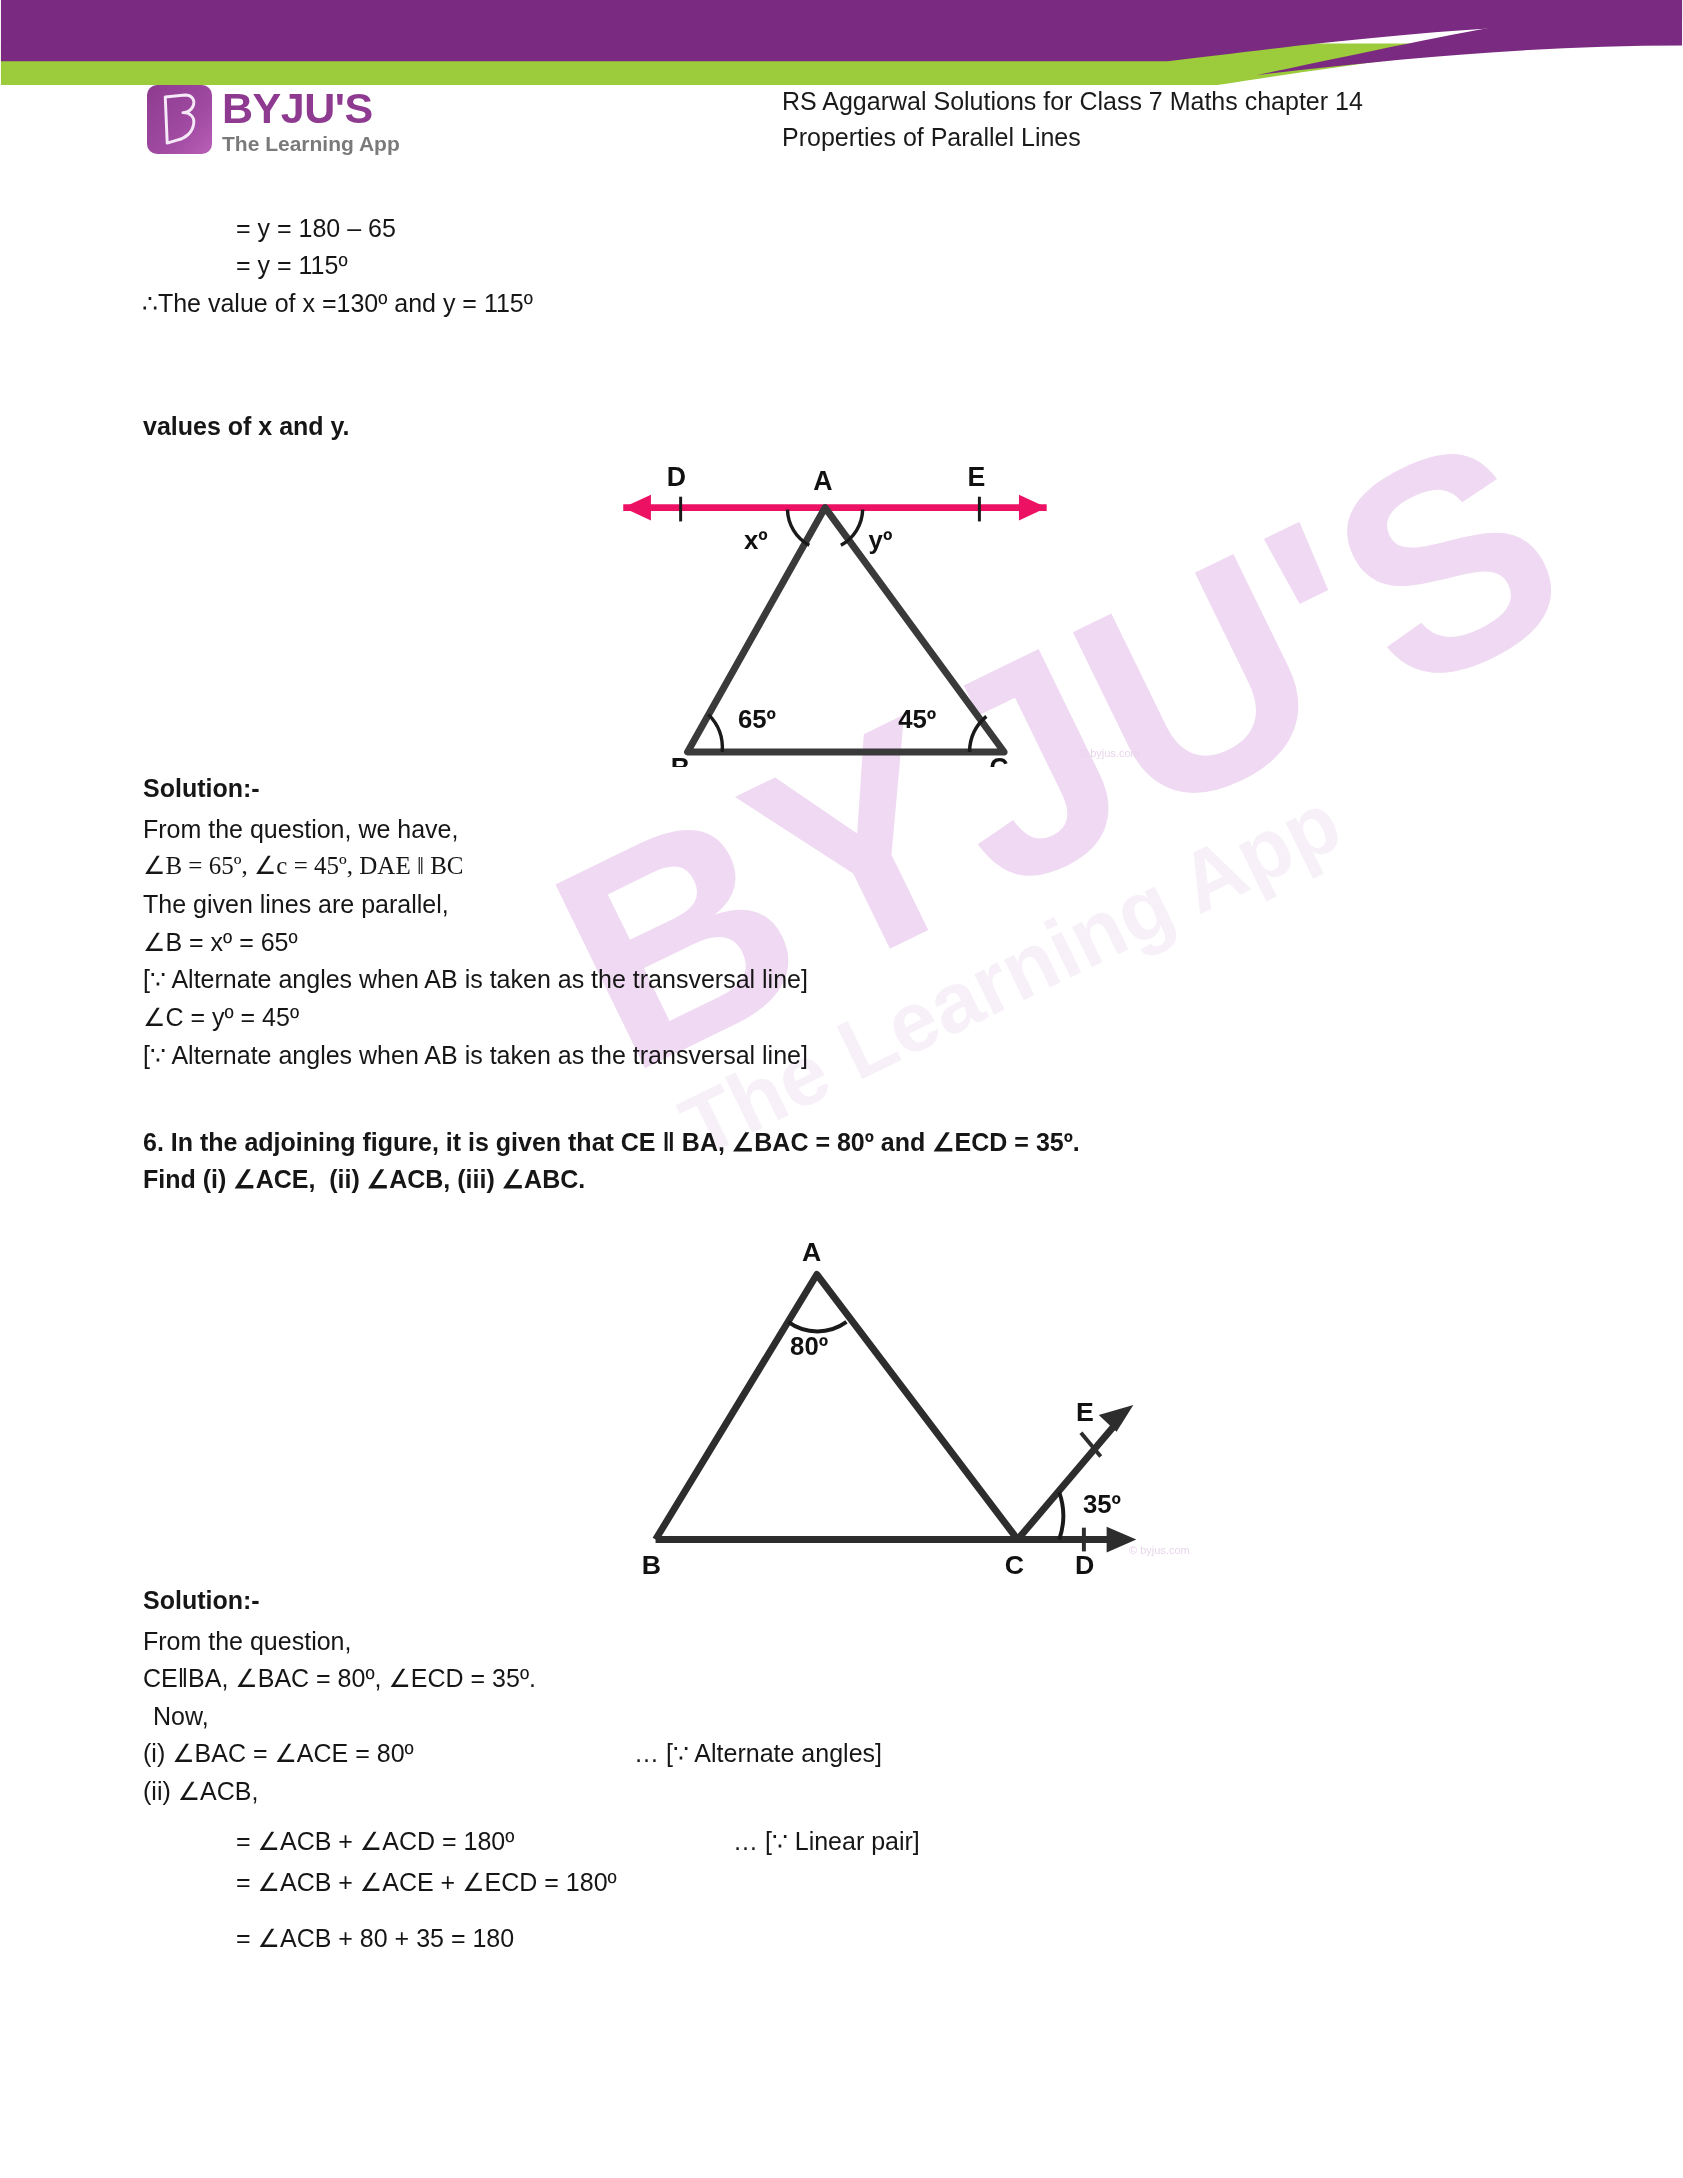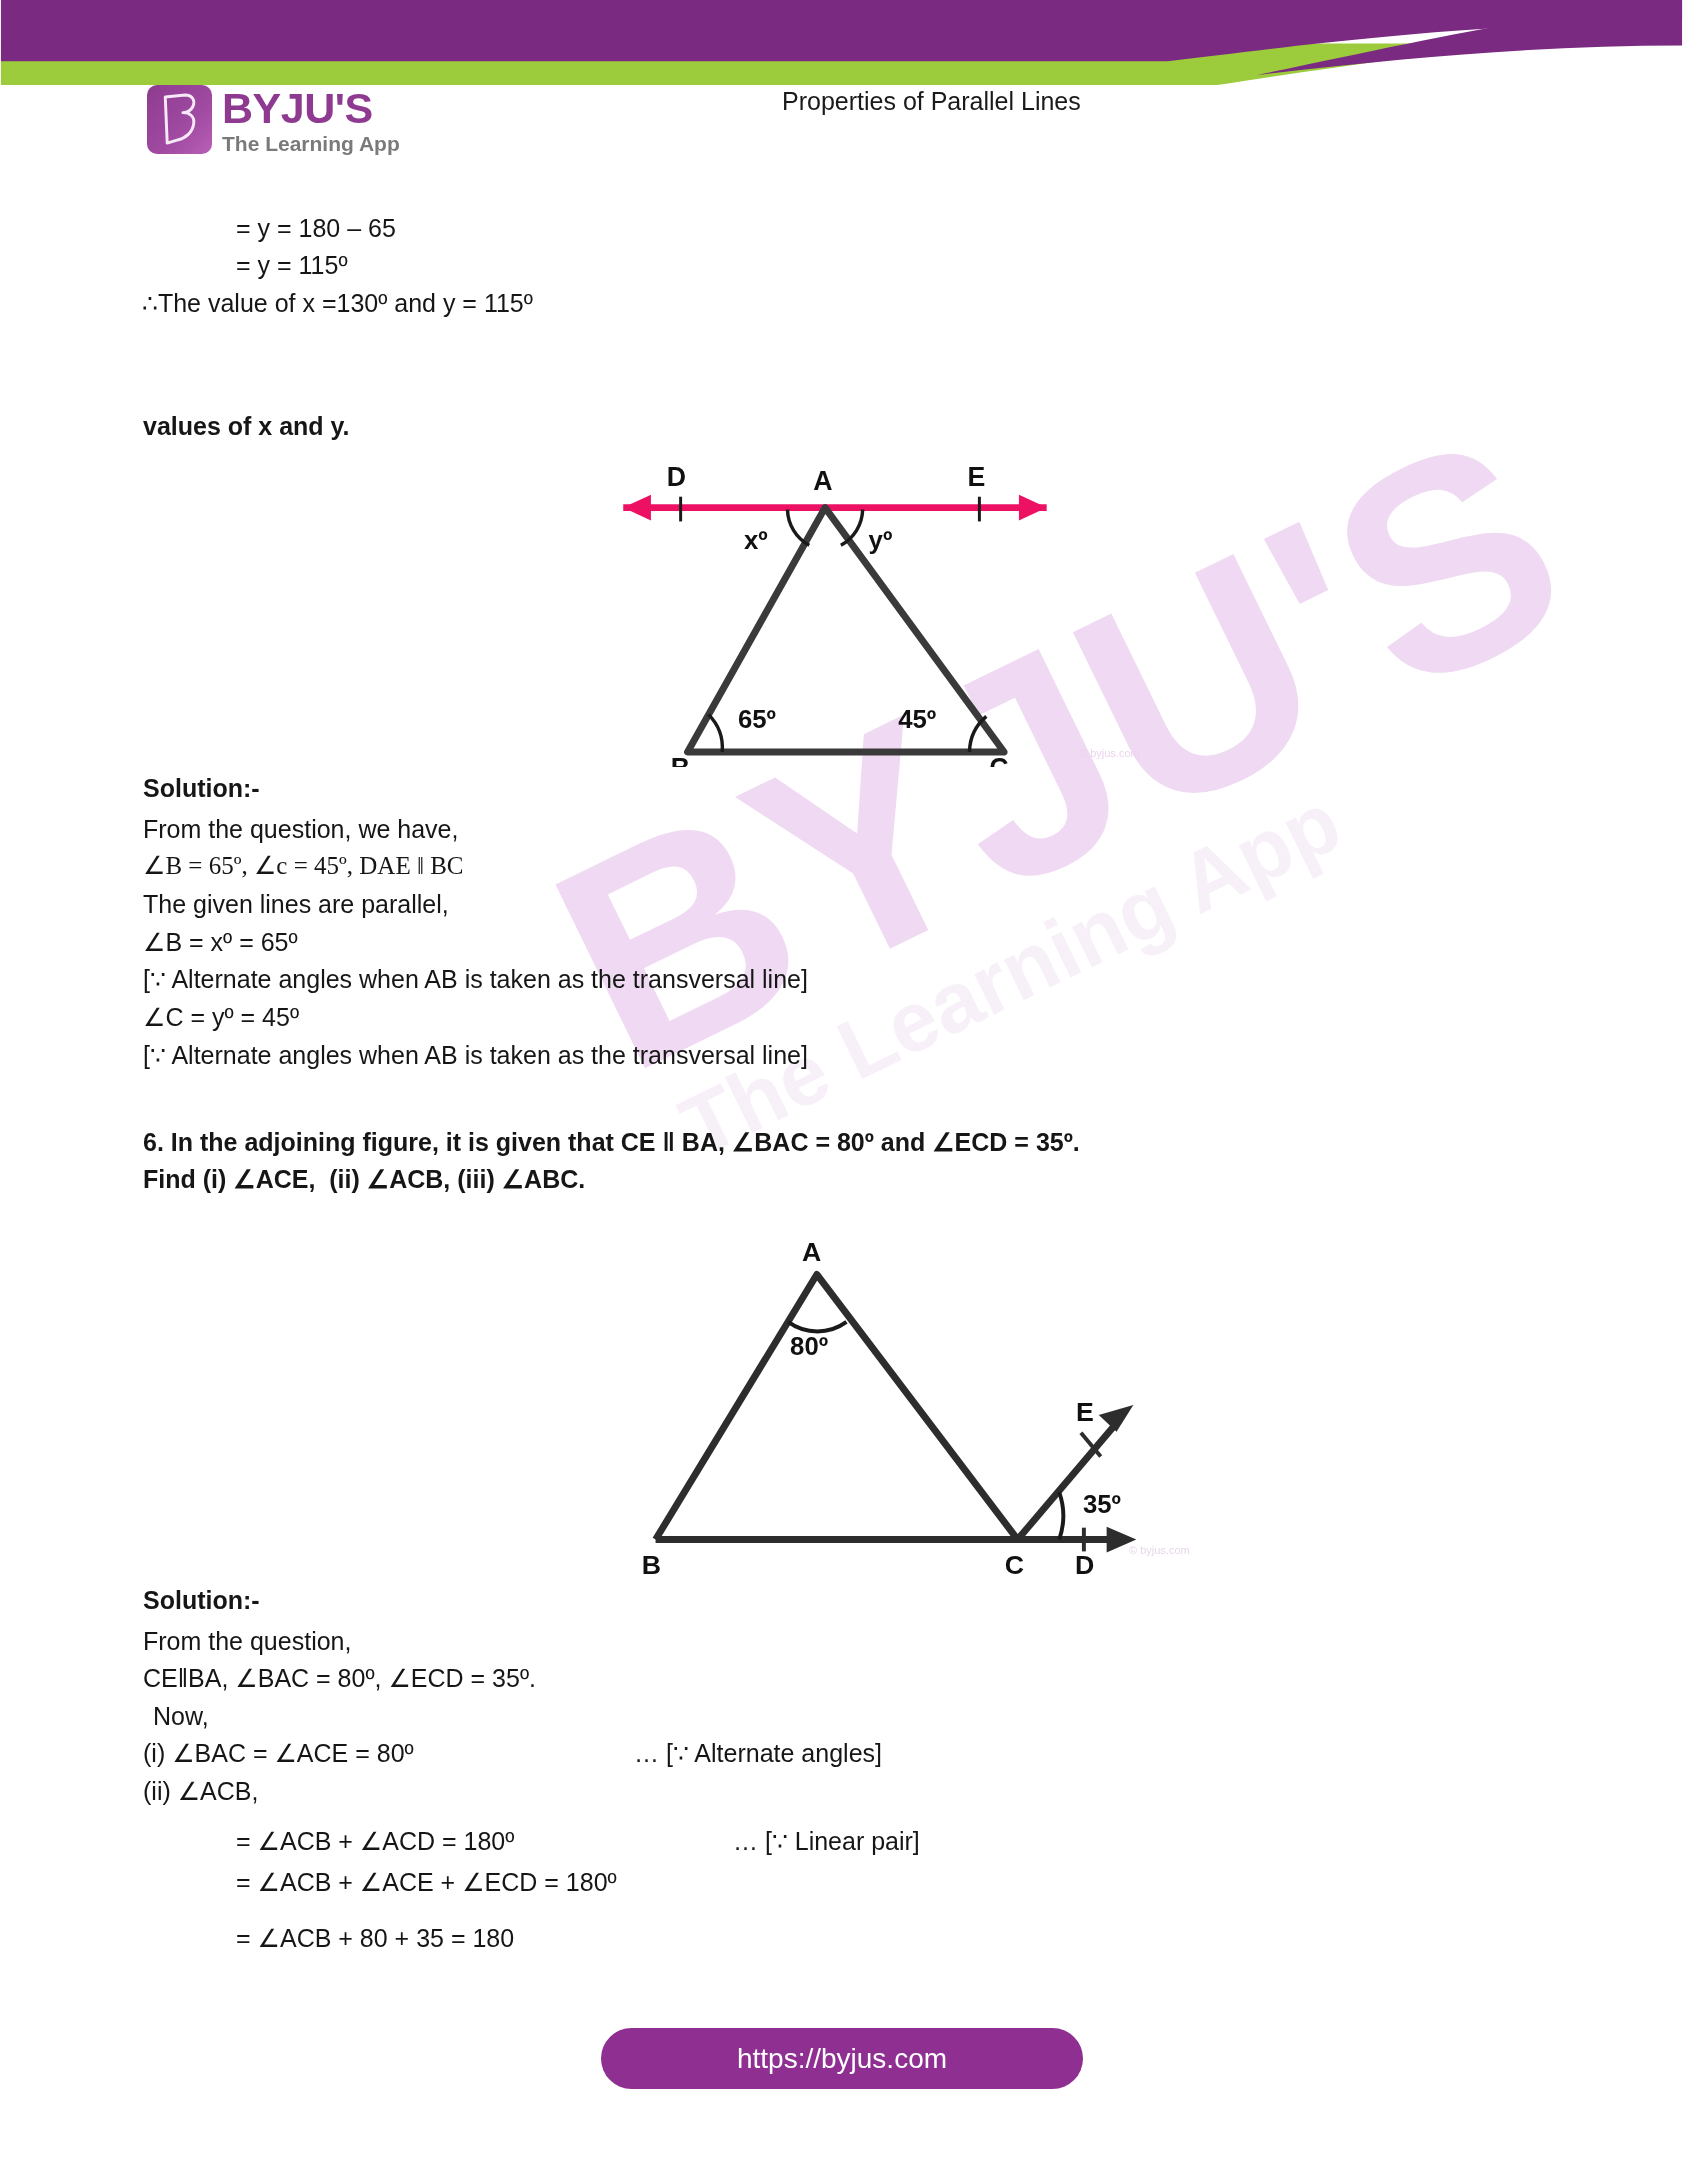--- a/index.html
+++ b/index.html
@@ -184,20 +184,21 @@
       <path d="M5 4 L25 2 C33 2 36 8 33 14 C31 18 27 20 23 20 C30 20 35 24 34 31 C33 40 26 46 17 48 L7 51 Z" fill="none" stroke="#f6e9f7" stroke-width="3" stroke-linejoin="round"></path>
     </svg>
   </div>
   <div class="logo-text-block">
     <div class="logo-word">BYJU'S</div>
     <div class="logo-tag">The Learning App</div>
   </div>
 </div>
 
 <div class="page-title">
+  <div>RS Aggarwal Solutions for Class 7 Maths chapter 14</div>
   <div>Properties of Parallel Lines</div>
 </div>
 
 <div class="wm-big">
   <div class="wm-byjus">BYJU'S</div>
   <div class="wm-tag">The Learning App</div>
 </div>
 <div class="wm-small" style="left:1079px; top:747px;">© byjus.com</div>
 <div class="wm-small" style="left:1129px; top:1544px;">© byjus.com</div>
 
@@ -299,18 +300,15 @@
   <div class="line" style="left:634px; top:1737px;">… [∵ Alternate angles]</div>
 
   <div class="line" style="left:143px; top:1775px;">(ii) ∠ACB,</div>
 
   <div class="line" style="left:236px; top:1825px;">= ∠ACB + ∠ACD = 180º</div>
   <div class="line" style="left:733px; top:1825px;">… [∵ Linear pair]</div>
 
   <div class="line" style="left:236px; top:1866px;">= ∠ACB + ∠ACE + ∠ECD = 180º</div>
   <div class="line" style="left:236px; top:1908px;margin-top:14px;">= ∠ACB + 80 + 35 = 180</div>
 
-  <div class="footer-pill">
-    <span>https://byjus.com</span>
-  </div>
 
 </div>
 
 
 </body></html>

